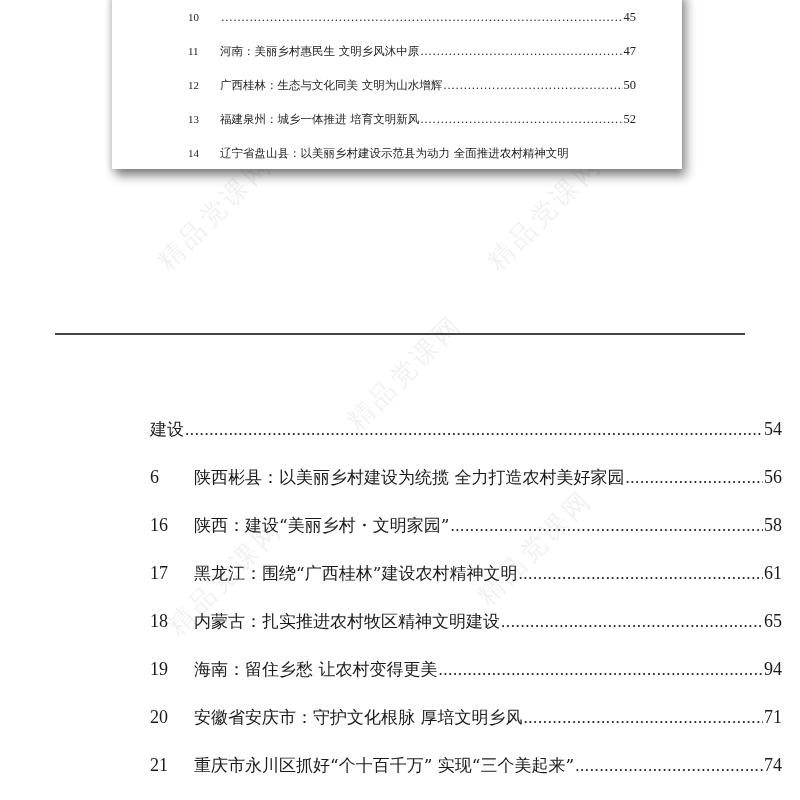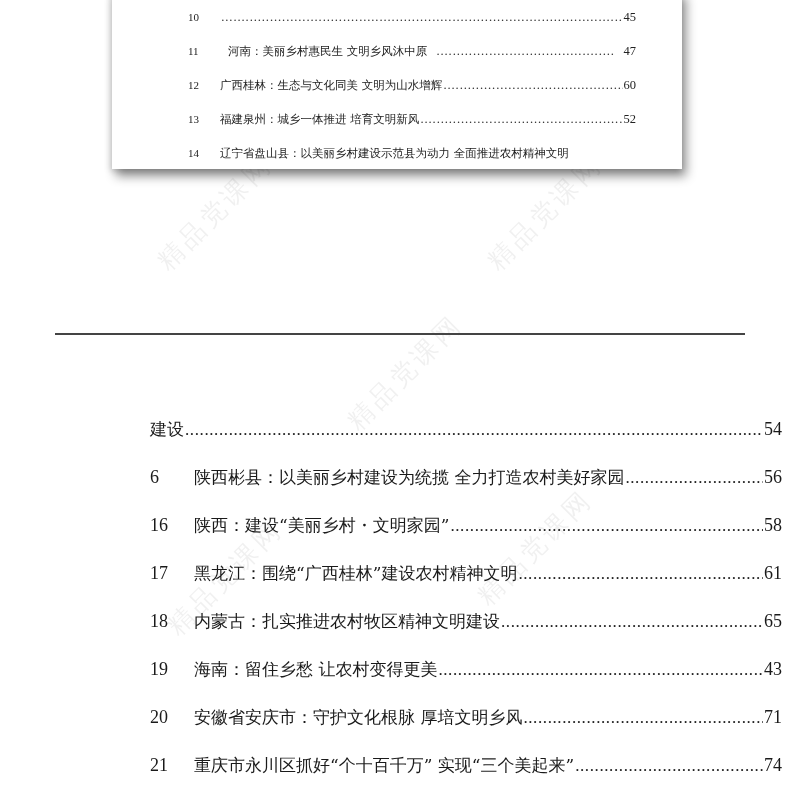--- a/index.html
+++ b/index.html
@@ -53,31 +53,31 @@
 <div class="watermark" style="left:330px; top:355px;">精品党课网</div>
 <div class="watermark" style="left:150px; top:560px;">精品党课网</div>
 <div class="watermark" style="left:460px; top:530px;">精品党课网</div>
 
 <div class="card">
   <div class="card-row" style="top:20px;">
     <span class="num">10</span>
     <span class="dots">..............................................................................................................</span>
     <span class="page">45</span>
   </div>
-  <div class="card-row" style="top:54px;gap:8px;">
+  <div class="card-row" style="top:54px;">
     <span class="num">11</span>
     <span class="title">河南：美丽乡村惠民生 文明乡风沐中原</span>
     <span class="dots">..............................................................................................................</span>
     <span class="page">47</span>
   </div>
   <div class="card-row" style="top:88px;">
     <span class="num">12</span>
     <span class="title">广西桂林：生态与文化同美 文明为山水增辉</span>
     <span class="dots">..............................................................................................................</span>
-    <span class="page">60</span>
+    <span class="page">50</span>
   </div>
   <div class="card-row" style="top:122px;">
     <span class="num">13</span>
     <span class="title">福建泉州：城乡一体推进 培育文明新风</span>
     <span class="dots">..............................................................................................................</span>
     <span class="page">52</span>
   </div>
   <div class="card-row" style="top:156px;">
     <span class="num">14</span>
     <span class="title">辽宁省盘山县：以美丽乡村建设示范县为动力 全面推进农村精神文明</span>
@@ -117,21 +117,21 @@
   <span class="num">18</span>
   <span class="title">内蒙古：扎实推进农村牧区精神文明建设</span>
   <span class="dots">..............................................................................................................................................................</span>
   <span class="page">65</span>
 </div>
 
 <div class="toc-row" style="top:658px;">
   <span class="num">19</span>
   <span class="title">海南：留住乡愁 让农村变得更美</span>
   <span class="dots">..............................................................................................................................................................</span>
-  <span class="page">43</span>
+  <span class="page">94</span>
 </div>
 
 <div class="toc-row" style="top:706px;">
   <span class="num">20</span>
   <span class="title">安徽省安庆市：守护文化根脉 厚培文明乡风</span>
   <span class="dots">..............................................................................................................................................................</span>
   <span class="page">71</span>
 </div>
 
 <div class="toc-row" style="top:754px;">

